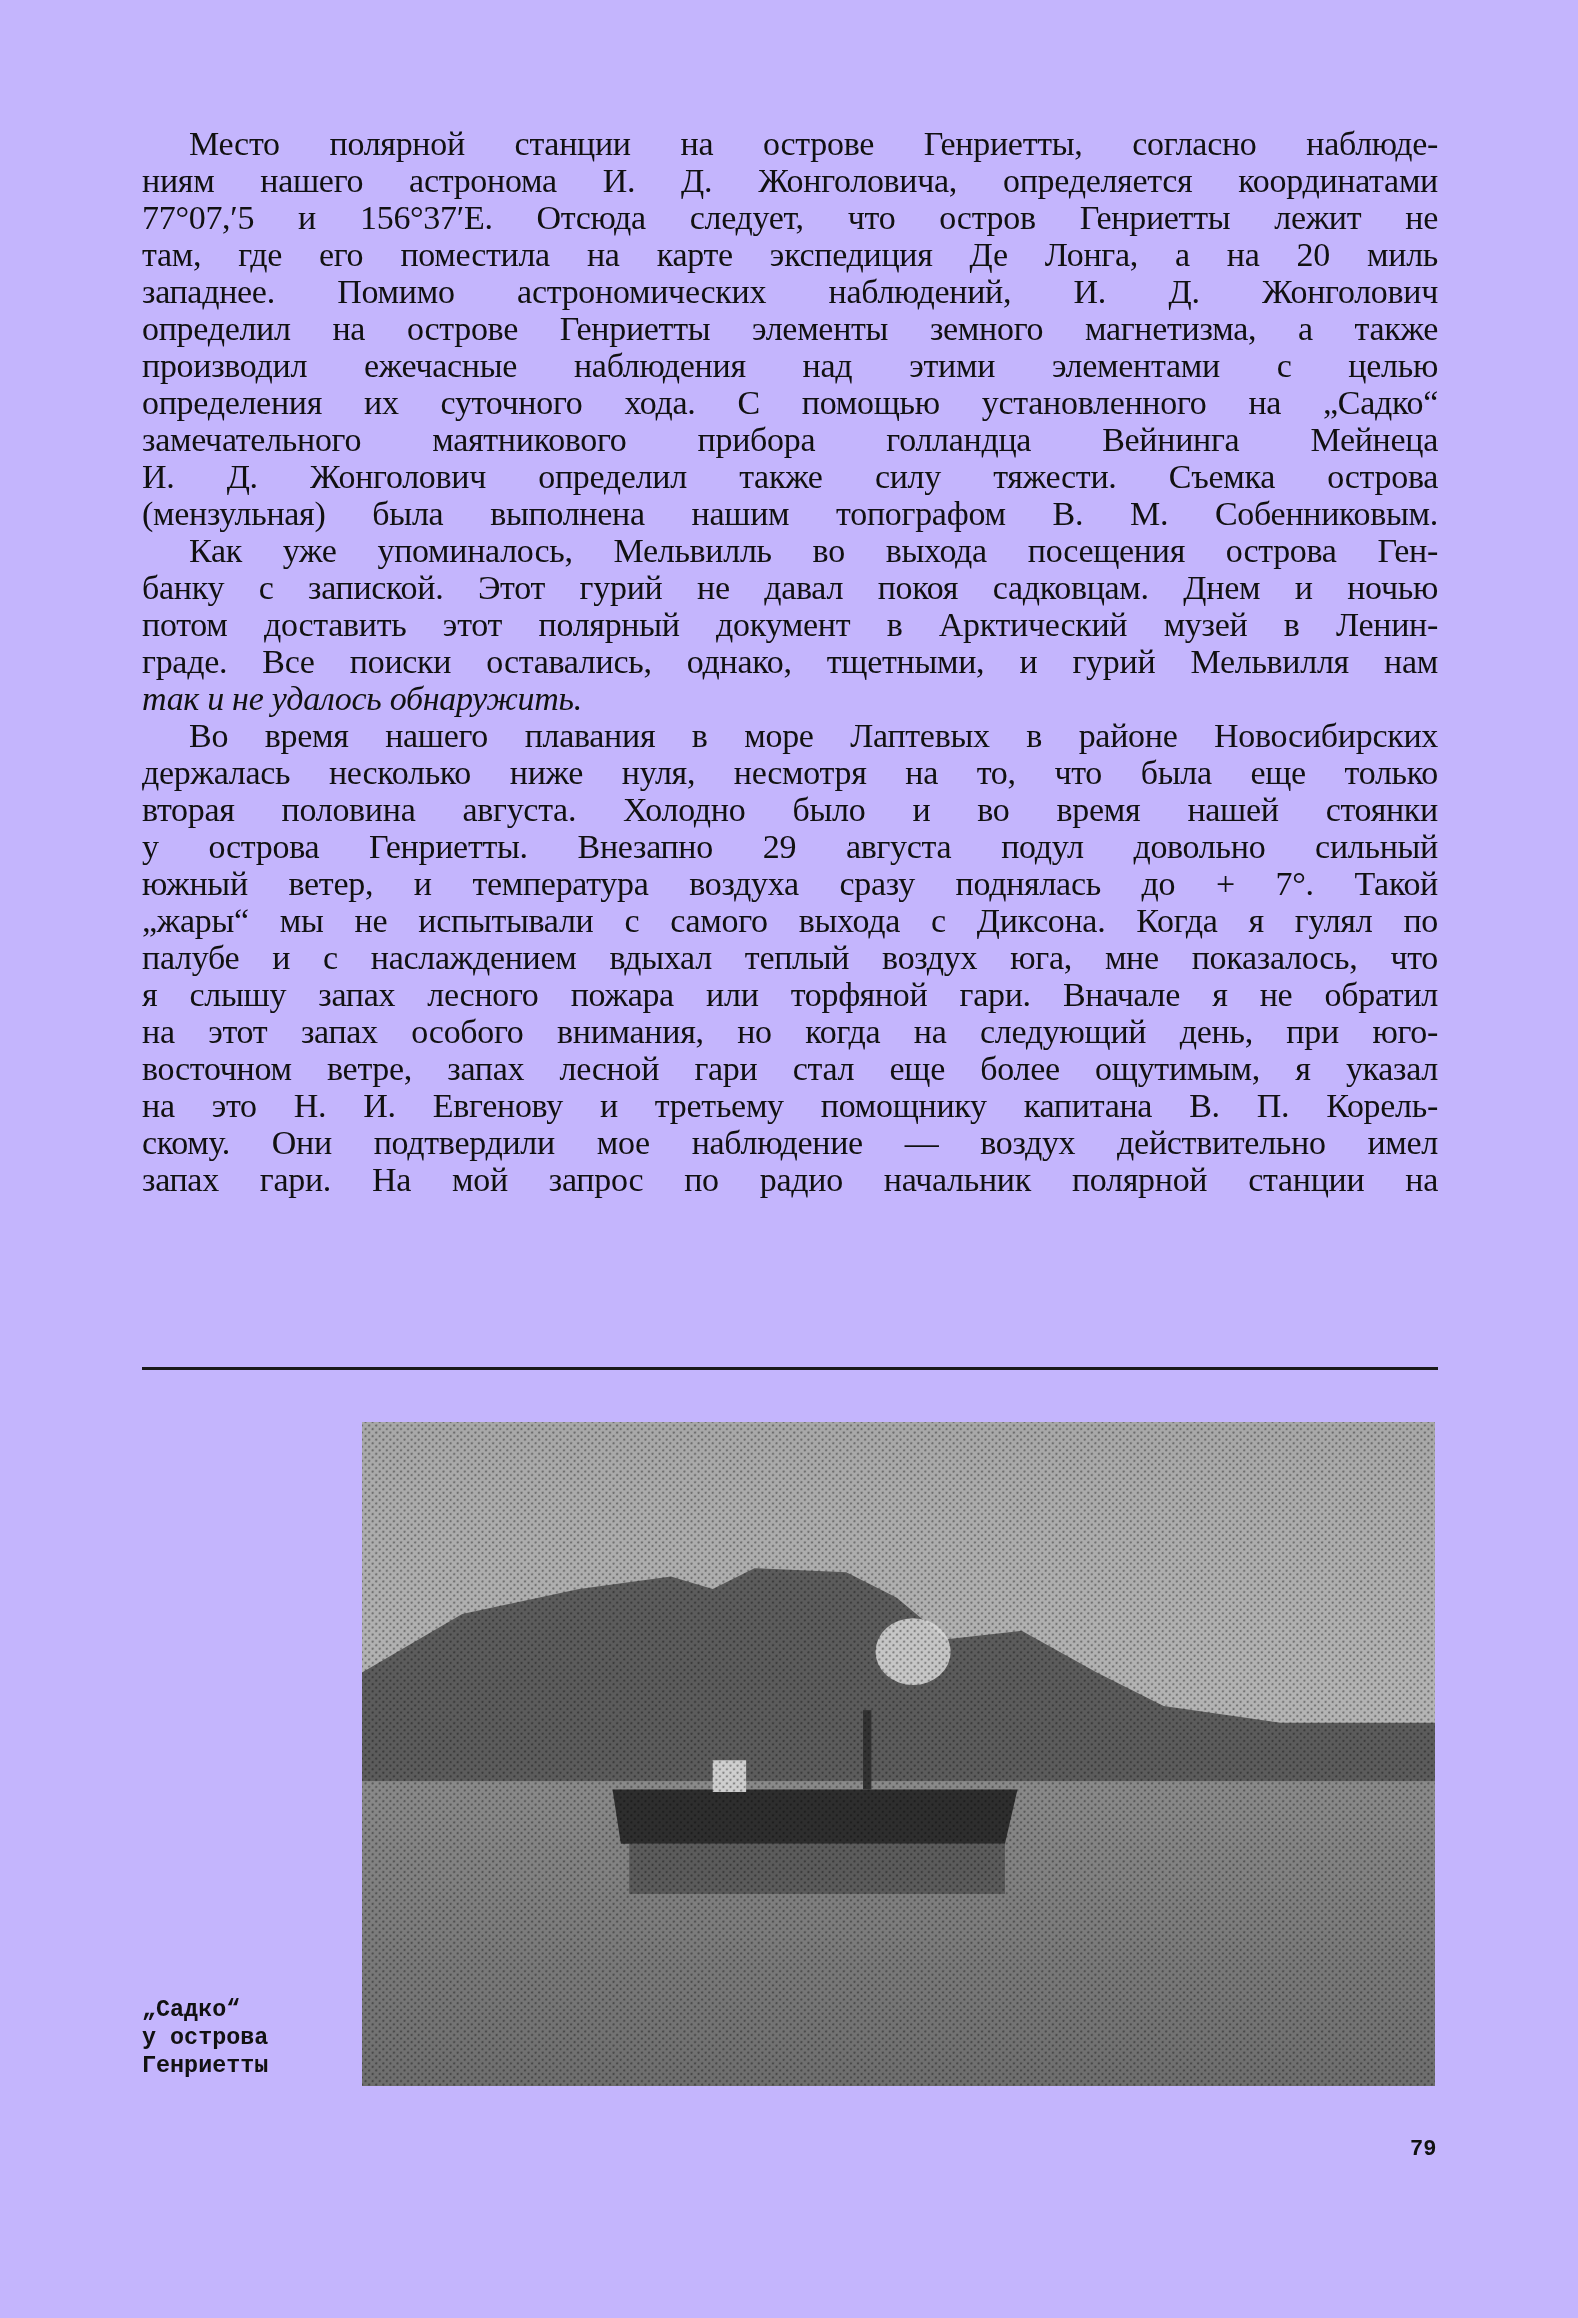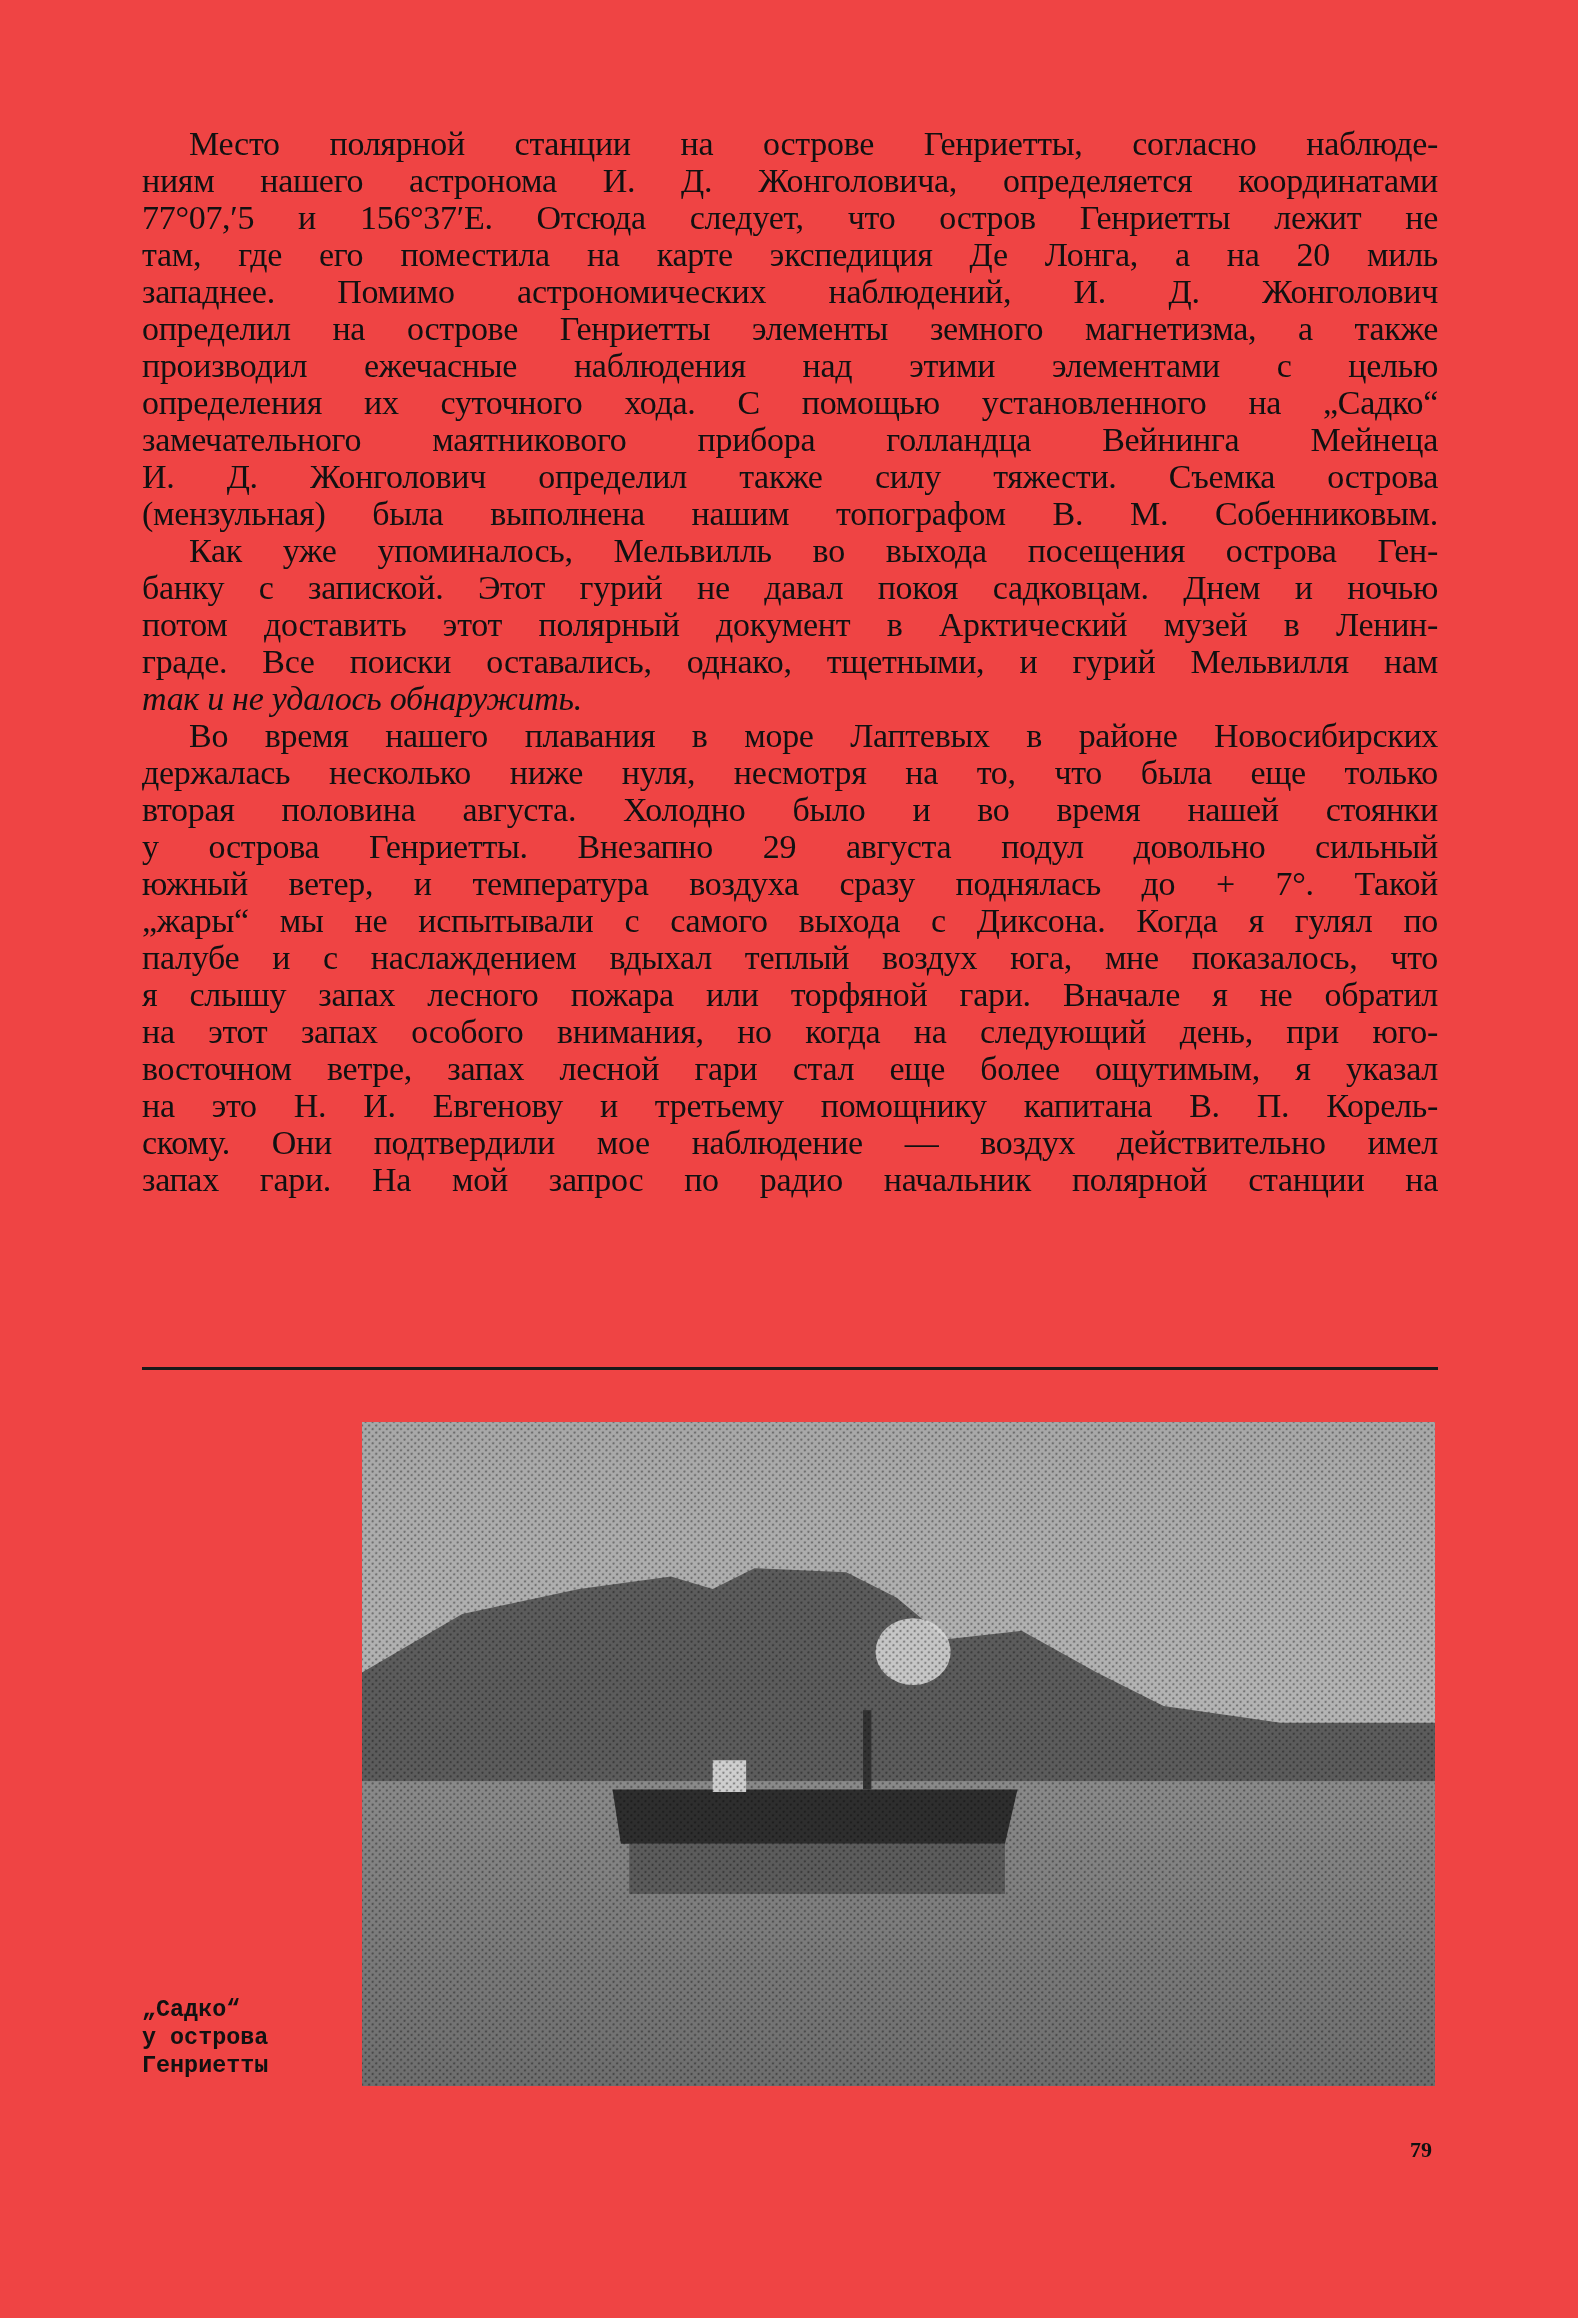--- a/index.html
+++ b/index.html
@@ -1,33 +1,33 @@
 <!DOCTYPE html>
 <html style="font-size:13.4px"><head>
 <meta charset="utf-8">
 <style>
   html, body { margin: 0; padding: 0; background: #ffffff; }
   body { width: 1579px; height: 2319px; position: relative; overflow: hidden;
          font-family: "Liberation Serif", "DejaVu Serif", serif; color: #111; }
-  .page { position: absolute; left: 0; top: 0; width: 1579px; height: 2319px; background: #ef4444; }
+  .page { position: absolute; left: 0; top: 0; width: 1579px; height: 2319px; background: #c4b5fd; }
   .text-block { position: absolute; left: 142px; top: 125px; width: 1296px; }
   .line { height: 37px; line-height: 37px; font-size: 34px; white-space: nowrap;
           text-align: justify; text-align-last: justify; letter-spacing: -0.3px;
           transform-origin: left center; }
   .line.indent { padding-left: 47px; }
   .line.last { text-align-last: left; font-style: italic; }
   .rule { position: absolute; left: 142px; top: 1367px; width: 1296px; height: 2.5px; background: #1a1a1a; }
   .photo { position: absolute; left: 362px; top: 1422px; width: 1073px; height: 664px; overflow: hidden;
            background-color: #9a9a9a; }
   .photo svg { display: block; width: 100%; height: 100%; }
   .caption { position: absolute; left: 142px; top: 1996px; width: 184px;
              font-family: Liberation Mono, monospace; font-weight: bold;
              font-size: 23.4px; line-height: 28px; color: #111; }
   .caption div { white-space: nowrap; }
-  .page-number { position: absolute; left: 1410px; top: 2137px; font-family: Liberation Serif, serif;
+  .page-number { position: absolute; left: 1410px; top: 2137px; font-family: Liberation Mono, monospace;
                  font-weight: bold; font-size: 22px; color: #111; }
 </style>
 </head>
 <body>
 
 <div class="page">
 
   <div class="text-block">
 
     <div class="line indent">Место полярной станции на острове Генриетты, согласно наблюде-</div>

